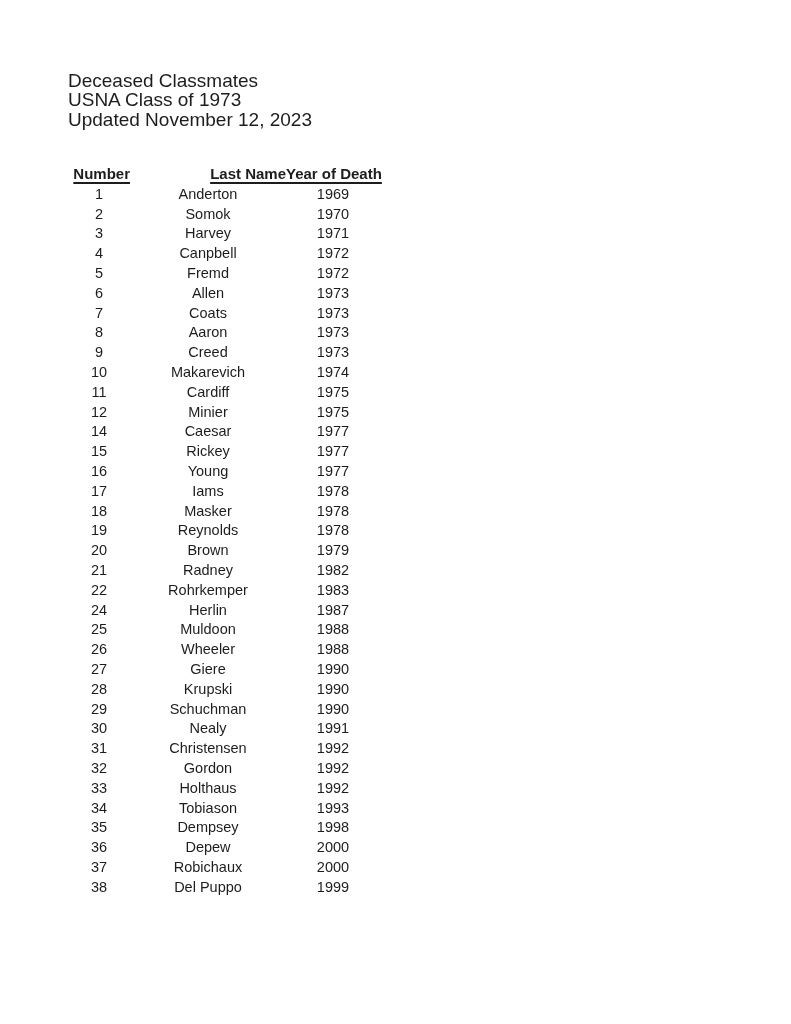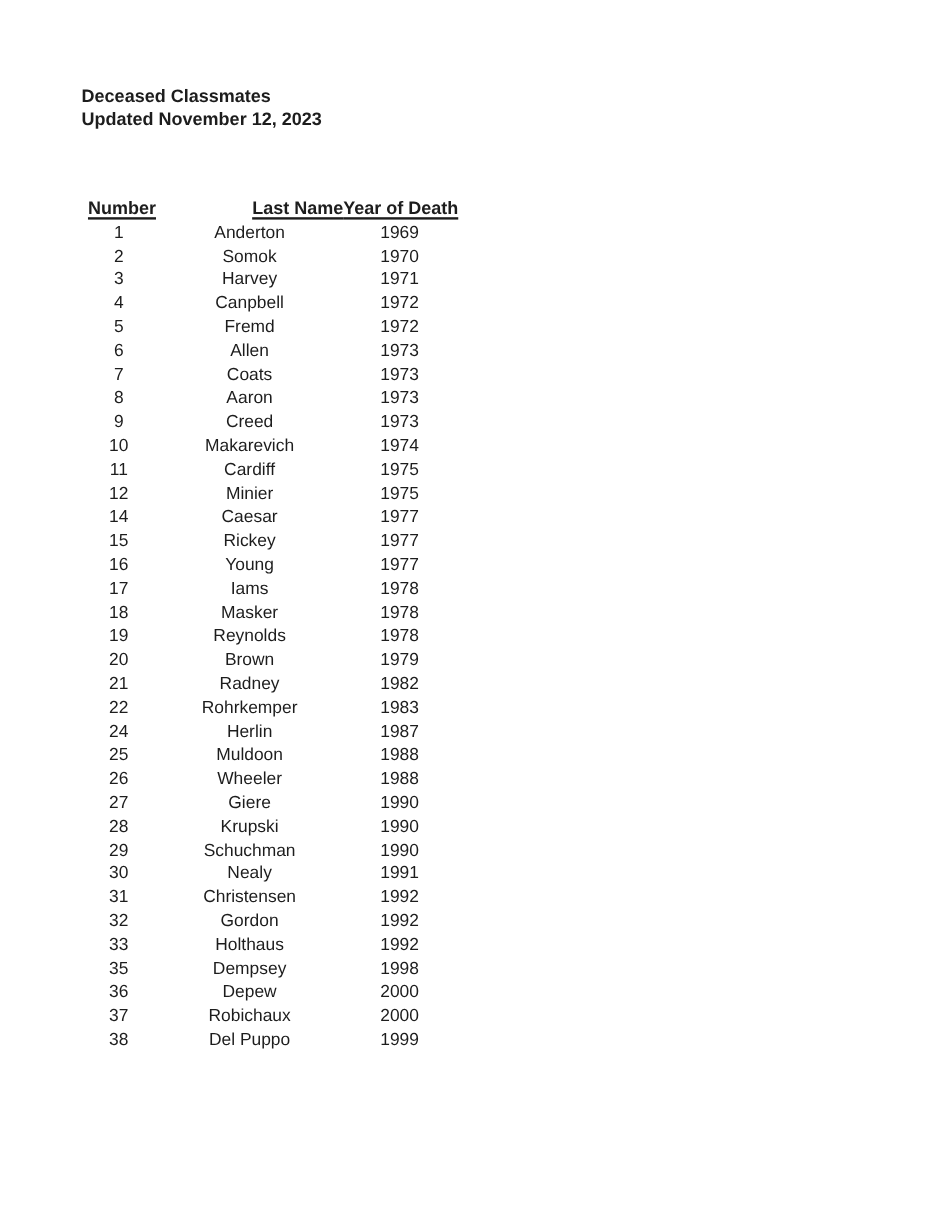--- a/index.html
+++ b/index.html
@@ -18,22 +18,22 @@
     width: 791px;
     height: 1024px;
     background: #ffffff;
   }
   .doc-header {
     position: absolute;
     top: 71px;
     left: 68px;
   }
   .doc-header .title-line {
-    font-weight: bold;
-    font-size: 15px;
+    font-weight: normal;
+    font-size: 19px;
     line-height: 19.3px;
     white-space: nowrap;
   }
   .list-table {
     position: absolute;
     top: 163px;
     left: 68px;
     width: 312px;
   }
   .trow {
@@ -64,20 +64,21 @@
     margin-top: 5px;
   }
 </style>
 </head>
 <body>
 
 <div class="page">
 
   <div class="doc-header">
     <div class="title-line">Deceased Classmates</div>
+    <div class="title-line">USNA Class of 1973</div>
     <div class="title-line">Updated November 12, 2023</div>
   </div>
 
   <div class="list-table">
     <div class="trow thead-row">
       <span>Number</span>
       <span>Last Name</span>
       <span>Year of Death</span>
     </div>
     <div>
@@ -262,20 +263,25 @@
     <span>Gordon</span>
     <span>1992</span>
   </div>
 
   <div class="trow row">
     <span>33</span>
     <span>Holthaus</span>
     <span>1992</span>
   </div>
 
+  <div class="trow row">
+    <span>34</span>
+    <span>Tobiason</span>
+    <span>1993</span>
+  </div>
 
   <div class="trow row">
     <span>35</span>
     <span>Dempsey</span>
     <span>1998</span>
   </div>
 
   <div class="trow row">
     <span>36</span>
     <span>Depew</span>

